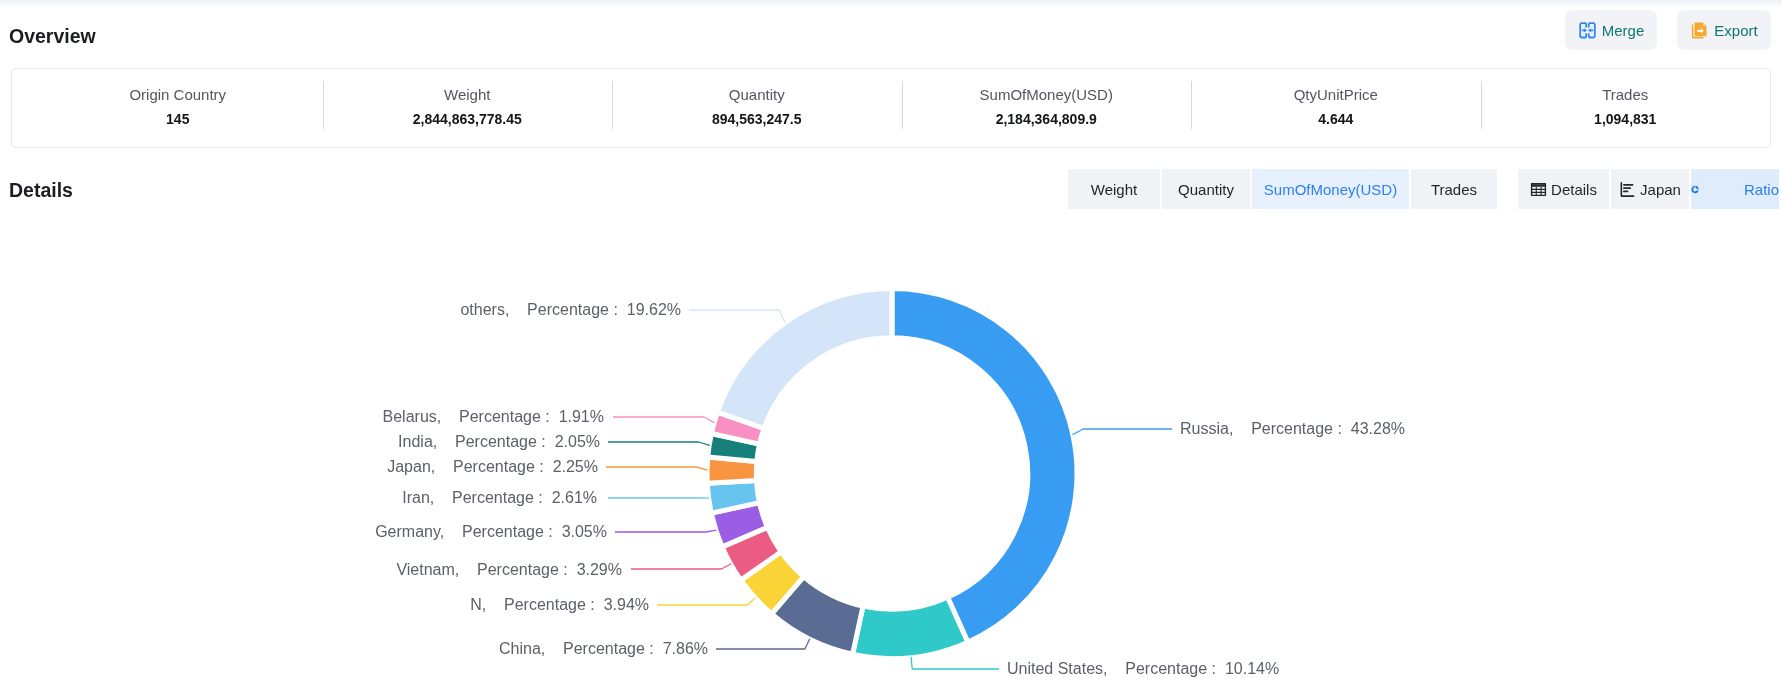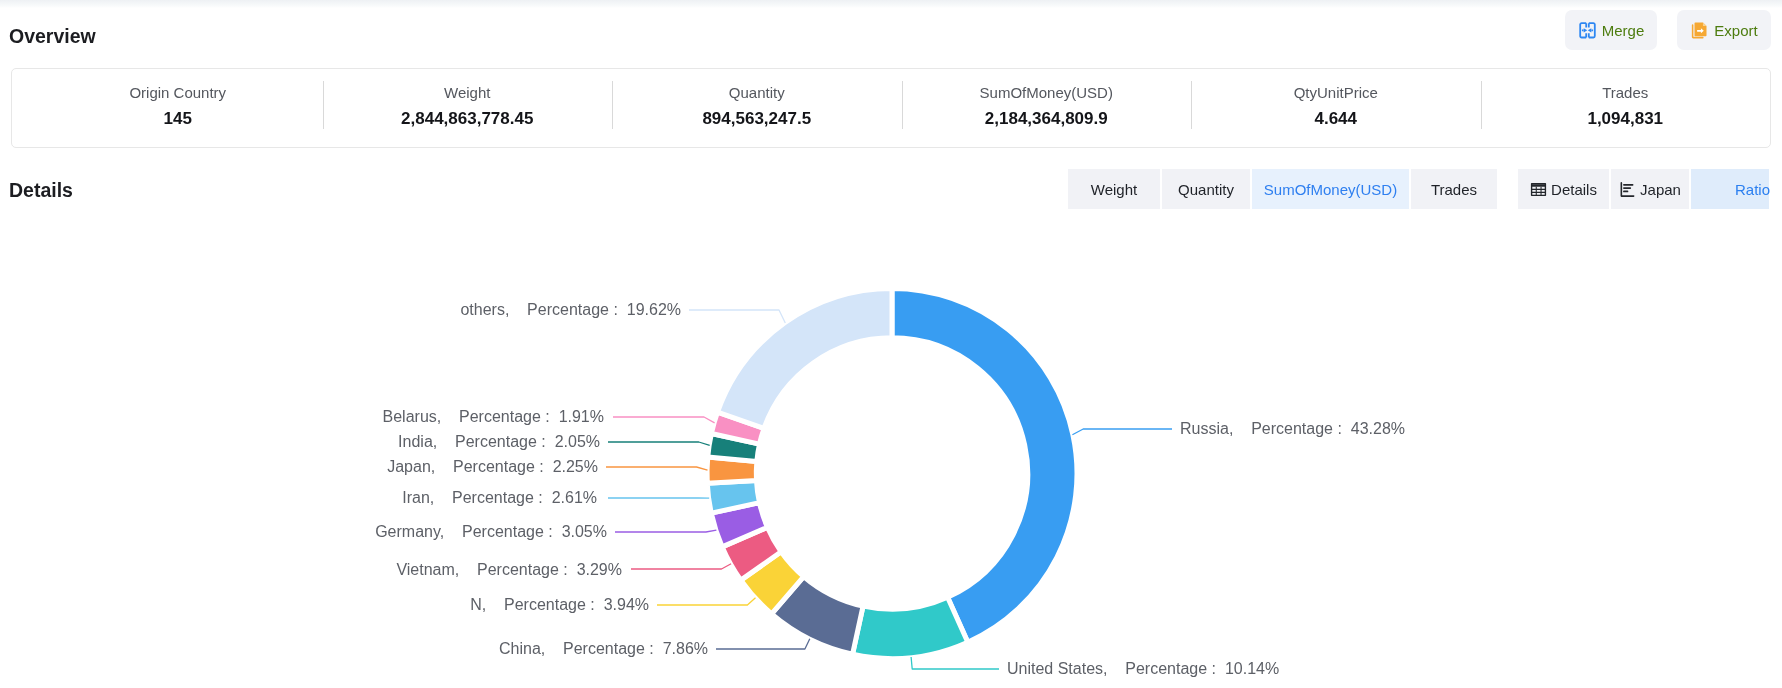--- a/index.html
+++ b/index.html
@@ -1,33 +1,33 @@
 <!DOCTYPE html>
 <html><head><meta charset="utf-8">
 <style>
 * { margin:0; padding:0; box-sizing:border-box; }
 html,body { width:1782px; height:688px; background:#fff; font-family:"Liberation Sans",sans-serif; overflow:hidden; }
 .topstrip { position:absolute; left:0; top:0; width:1782px; height:8px; background:linear-gradient(#eef1f4,#f8fafb 70%,#fff); }
 .h1 { position:absolute; left:9px; font-size:19.5px; font-weight:bold; color:#1c1d21; }
 #ov { top:24.5px; }
 #dt { top:179.3px; }
-.btn { position:absolute; top:10px; height:40px; background:#f2f3f7; border-radius:7px; display:flex; align-items:center; justify-content:center; gap:5px; font-size:15px; color:#4d7c0f; }
+.btn { position:absolute; top:10px; height:40px; background:#f2f3f7; border-radius:7px; display:flex; align-items:center; justify-content:center; gap:5px; font-size:15px; color:#0f766e; }
 #merge { left:1565px; width:92px; }
 #export { left:1677px; width:94px; }
 .stats { position:absolute; left:11px; top:68px; width:1760px; height:80px; border:1px solid #e7e7e7; border-radius:5px; display:flex;padding-left:21px; }
 .stats .col { flex:1; display:flex; flex-direction:column; align-items:center; justify-content:center; position:relative; }
 .stats .col + .col::before { content:""; position:absolute; left:0; top:12px; height:48px; width:1px; background:#d9d9d9; }
 .stats .lab { font-size:15px; color:#54575e; margin-top:-3px; }
-.stats .val { font-size:17px; font-weight:bold; color:#141519; margin-top:8px; }
+.stats .val { font-size:14px; font-weight:bold; color:#141519; margin-top:8px; }
 .tabs { position:absolute; left:1068px; top:169px; height:40px; display:flex; gap:2px; }
 .tab { display:flex; align-items:center; justify-content:center; font-size:15px; color:#1f2228; background:#f1f2f6; }
 .tab:nth-child(1){ width:92px; } .tab:nth-child(2){ width:88px; } .tab:nth-child(3){ width:157px; } .tab:nth-child(4){ width:86px; }
 .tab.sel { background:#e7f1fd; color:#2e7ff0; }
 .vbtns { position:absolute; left:1518px; top:169px; height:40px; display:flex; gap:2px; }
-.vbtn { display:flex; align-items:center; justify-content:center; gap:4px; font-size:15px; color:#1f2228; background:#f1f2f6; } .vbtn:nth-child(1){ width:91px; } .vbtn:nth-child(2){ width:78px; } .vbtn:nth-child(3){ width:78px;gap:45px; }
+.vbtn { display:flex; align-items:center; justify-content:center; gap:4px; font-size:15px; color:#1f2228; background:#f1f2f6; } .vbtn:nth-child(1){ width:91px; } .vbtn:nth-child(2){ width:78px; } .vbtn:nth-child(3){ width:88px;gap:45px; }
 .vbtn.sel { background:#dfecfb; color:#2b7ff0; }
 .clabel { font-size:16px; fill:#5d6067; }
 .chart { position:absolute; left:0; top:0; }
 </style></head>
 <body>
 <div class="topstrip"></div>
 <div class="h1" id="ov">Overview</div>
 <div class="btn" id="merge">
     <svg width="19" height="19" viewBox="0 0 19 19">
       <g stroke="#2e87f2" stroke-width="1.8" fill="none">

